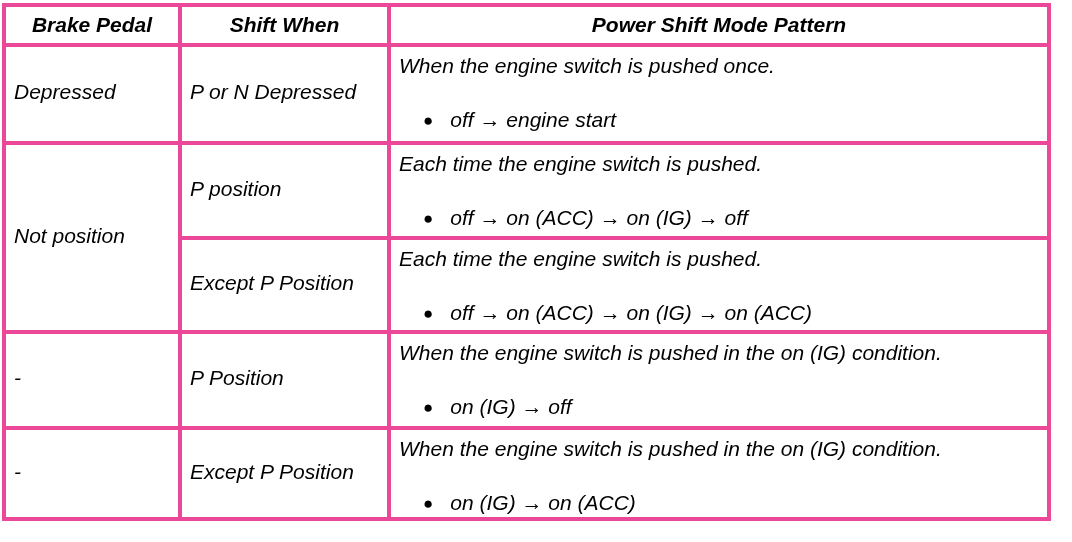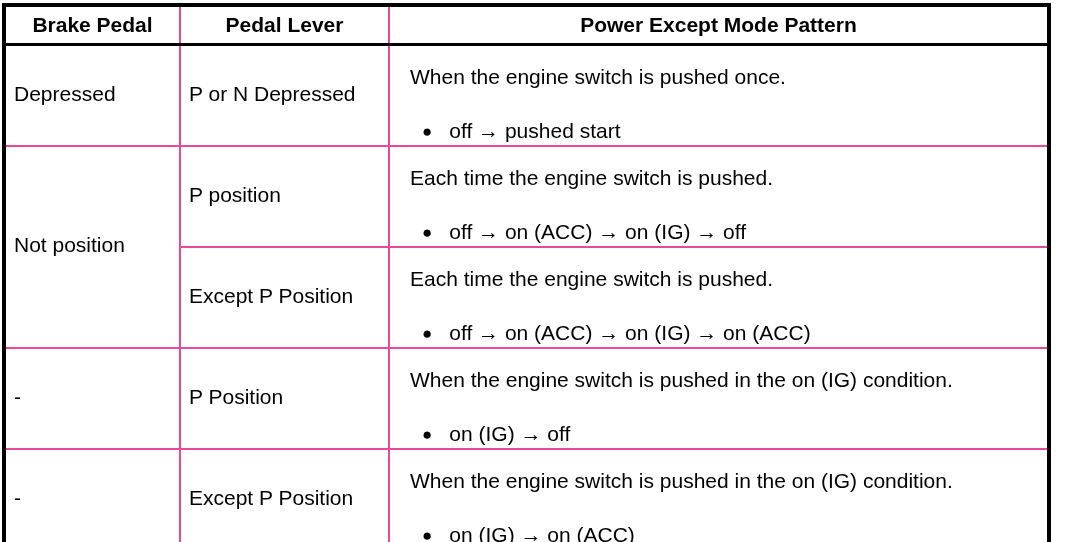--- a/index.html
+++ b/index.html
@@ -22,24 +22,25 @@
     position: absolute;
     left: 2px;
     top: 3px;
     width: 1045px;
     border-collapse: collapse;
     table-layout: fixed;
     border: 4px solid #000000;
   }
   .spec-table th,
   .spec-table td {
-    border: 2px solid #ec4899;
+    border: 4px solid #ec4899;
     font-size: 21px;
     line-height: 24px;
     overflow: hidden;
+    font-style: italic;
   }
   .spec-table th {
     border-bottom: 3px solid #000000;
     font-weight: bold;
     text-align: center;
     padding: 0;
     height: 36px;
     vertical-align: middle;
   }
   tr.r1 { height: 98px; }
@@ -51,21 +52,21 @@
     vertical-align: middle;
     text-align: left;
     padding: 0 2px 4px 8px;
   }
   td.c3 {
     vertical-align: top;
     text-align: left;
     padding: 7px 6px 0 8px;
   }
   .desc {
-    margin: 12px;
+    margin: 0;
     white-space: nowrap;
   }
   .bullet-row {
     margin-top: 30px;
     padding-left: 24px;
     display: flex;
     align-items: baseline;
     white-space: nowrap;
   }
   .bullet {
@@ -81,33 +82,33 @@
 <div class="sheet">
   <table class="spec-table">
     <colgroup>
       <col style="width:176px">
       <col style="width:209px">
       <col style="width:660px">
     </colgroup>
     <thead>
       <tr>
         <th>Brake Pedal</th>
-        <th>Pedal Lever</th>
-        <th>Power Except Mode Pattern</th>
+        <th>Shift When</th>
+        <th>Power Shift Mode Pattern</th>
       </tr>
     </thead>
     <tbody>
       <tr class="r1">
         <td class="c1">Depressed</td>
         <td class="c2">P or N Depressed</td>
         <td class="c3">
           <div class="desc">When the engine switch is pushed once.</div>
           <div class="bullet-row">
             <span class="bullet">●</span>
-            <span>off → pushed start</span>
+            <span>off → engine start</span>
           </div>
         </td>
       </tr>
       <tr class="r2">
         <td class="c1" rowspan="2">Not position</td>
         <td class="c2">P position</td>
         <td class="c3">
           <div class="desc">Each time the engine switch is pushed.</div>
           <div class="bullet-row">
             <span class="bullet">●</span>

